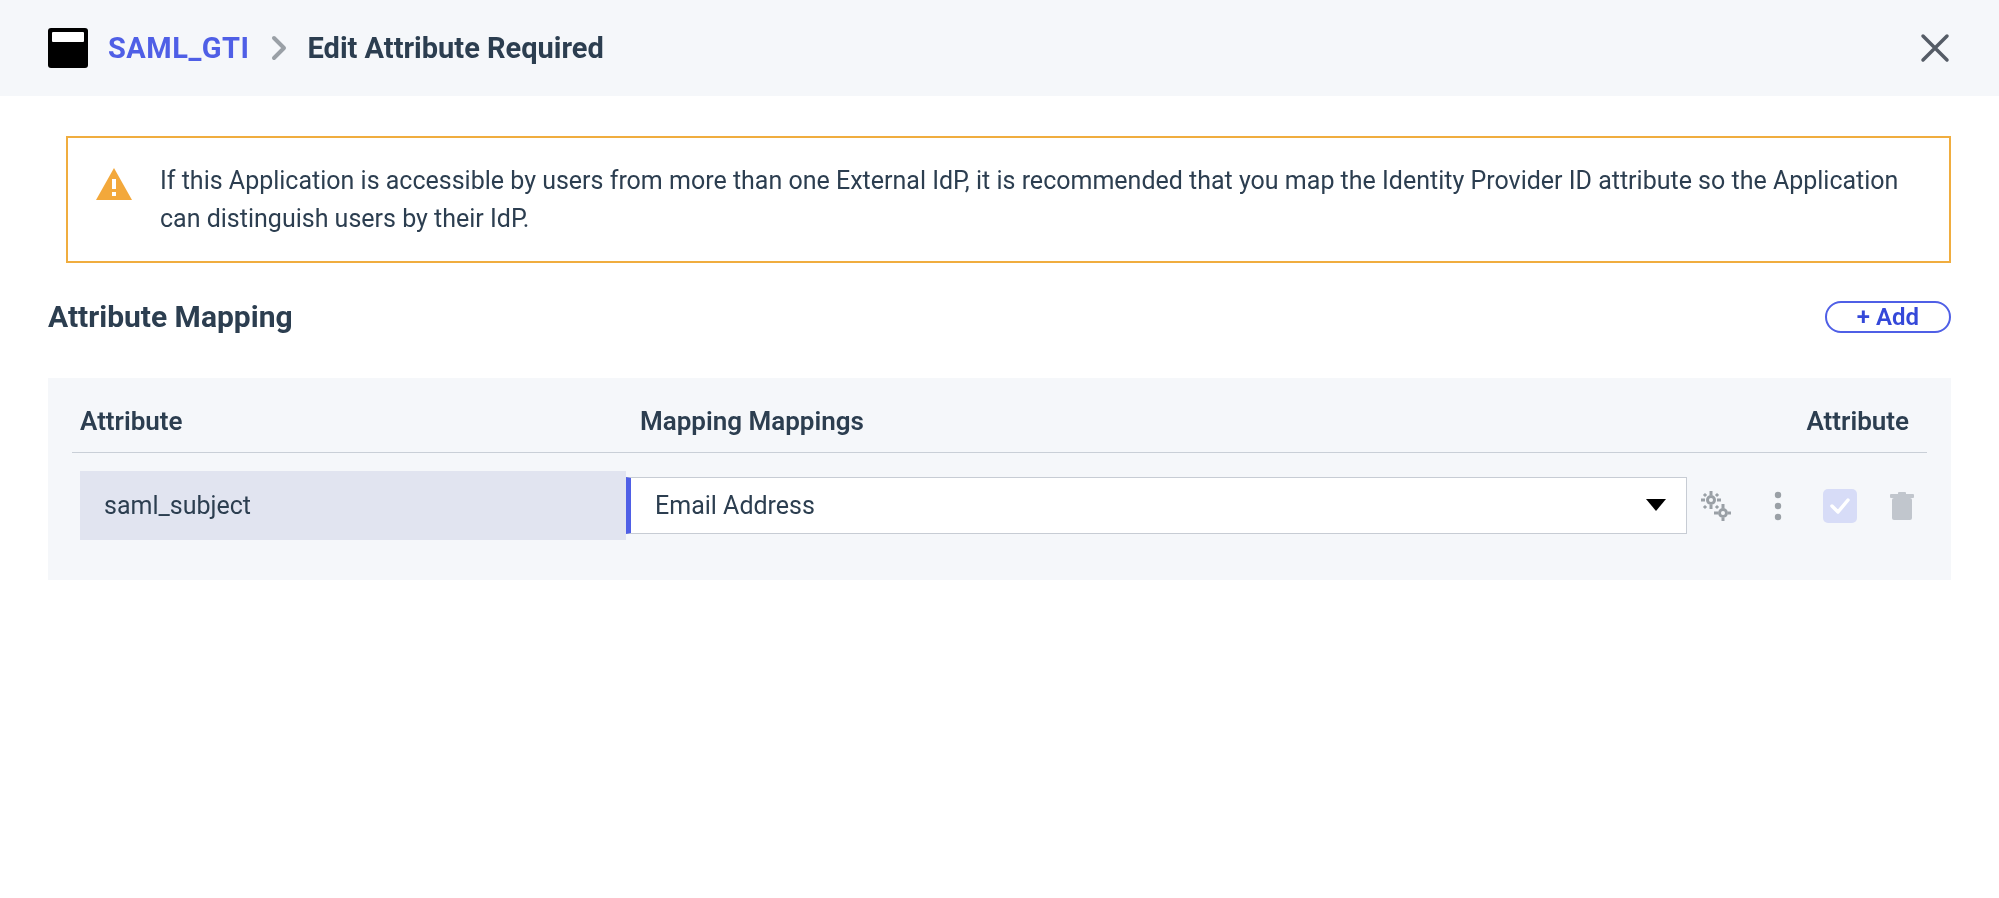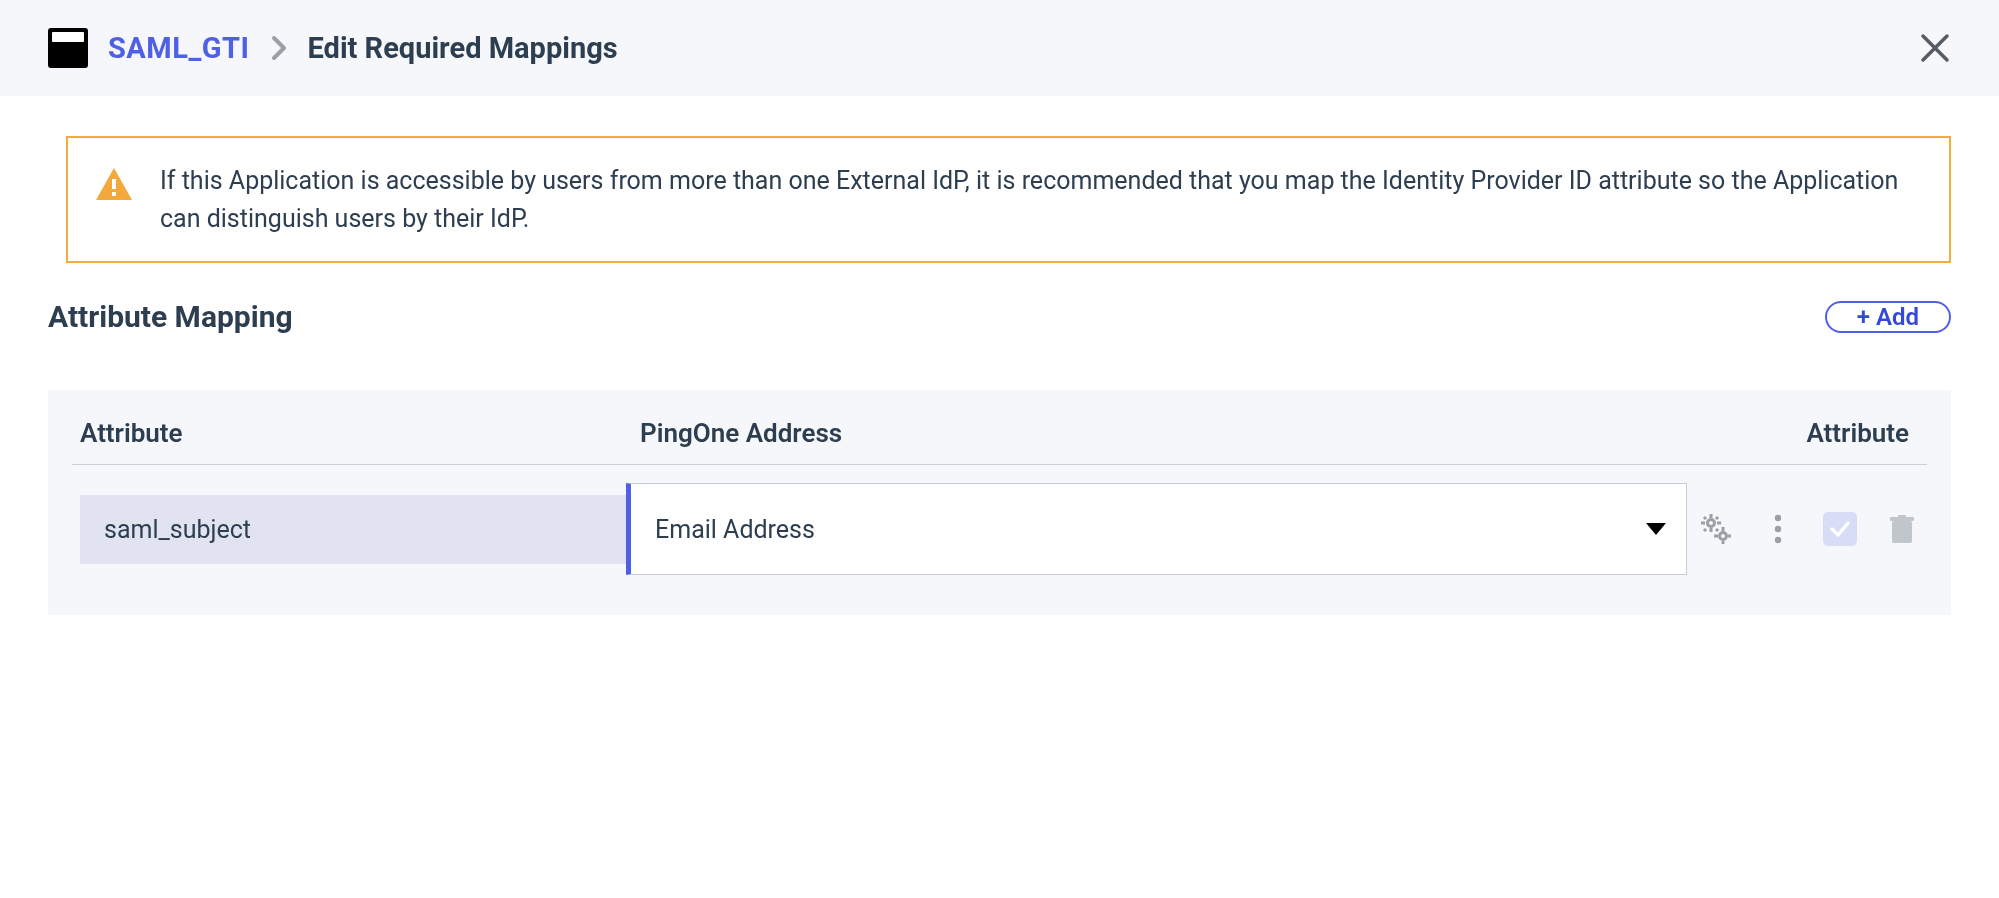--- a/index.html
+++ b/index.html
@@ -76,21 +76,21 @@
   }
   .alert-text {
     color: #2c3e50;
     font-size: 25px;
     line-height: 1.5;
   }
   .section-head {
     display: flex;
     align-items: center;
     justify-content: space-between;
-    margin-bottom: 56px;
+    margin-bottom: 44px;
   }
   .section-title {
     font-size: 30px;
     font-weight: 700;
     color: #2c3e50;
   }
   .add-btn {
     border: 2px solid #4f5fe6;
     color: #3448d9;
     background: #fff;
@@ -130,21 +130,21 @@
     color: #2c3e50;
   }
   .mapping-input-wrap {
     flex: 1 1 auto;
     position: relative;
     display: flex;
     align-items: center;
     background: #fff;
     border: 1px solid #c7ccd4;
     border-left: 5px solid #4f5fe6;
-    height: 92px;
+    height: 57px;
     padding: 0 20px 0 24px;
   }
   .mapping-input {
     border: none;
     outline: none;
     font-size: 25px;
     color: #2c3e50;
     width: 100%;
     background: transparent;
     font-family: inherit;
@@ -183,21 +183,21 @@
 
 <div class="header-bar">
   <div class="breadcrumb">
     <span class="browser-icon"></span>
     <span class="breadcrumb-link">SAML_GTI</span>
     <span class="chevron">
       <svg width="18" height="28" viewBox="0 0 18 28">
           <path d="M4 4 L14 14 L4 24" stroke="#9aa0a6" stroke-width="4" fill="none" stroke-linecap="round" stroke-linejoin="round"></path>
         </svg>
     </span>
-    <span class="breadcrumb-current">Edit Required Mappings</span>
+    <span class="breadcrumb-current">Edit Attribute Required</span>
   </div>
   <div class="close-btn">
     <svg width="32" height="32" viewBox="0 0 32 32">
       <path d="M4 4 L28 28 M28 4 L4 28" stroke="#555c66" stroke-width="3.5" stroke-linecap="round"></path>
     </svg>
   </div>
 </div>
 
 <div class="content">
 
@@ -213,21 +213,21 @@
   </div>
 
   <div class="section-head">
     <div class="section-title">Attribute Mapping</div>
     <button class="add-btn">+ Add</button>
   </div>
 
   <div class="table-wrap">
     <div class="table-header">
       <div class="col-attr">Attribute</div>
-      <div class="col-map">PingOne Address</div>
+      <div class="col-map">Mapping Mappings</div>
       <div class="col-req">Attribute</div>
     </div>
 
     <div class="table-row">
       <div class="attr-chip">saml_subject</div>
 
       <div class="mapping-input-wrap">
         <input class="mapping-input" type="text" value="Email Address" style="">
         <span class="caret-down">
           <svg width="20" height="12" viewBox="0 0 20 12">

